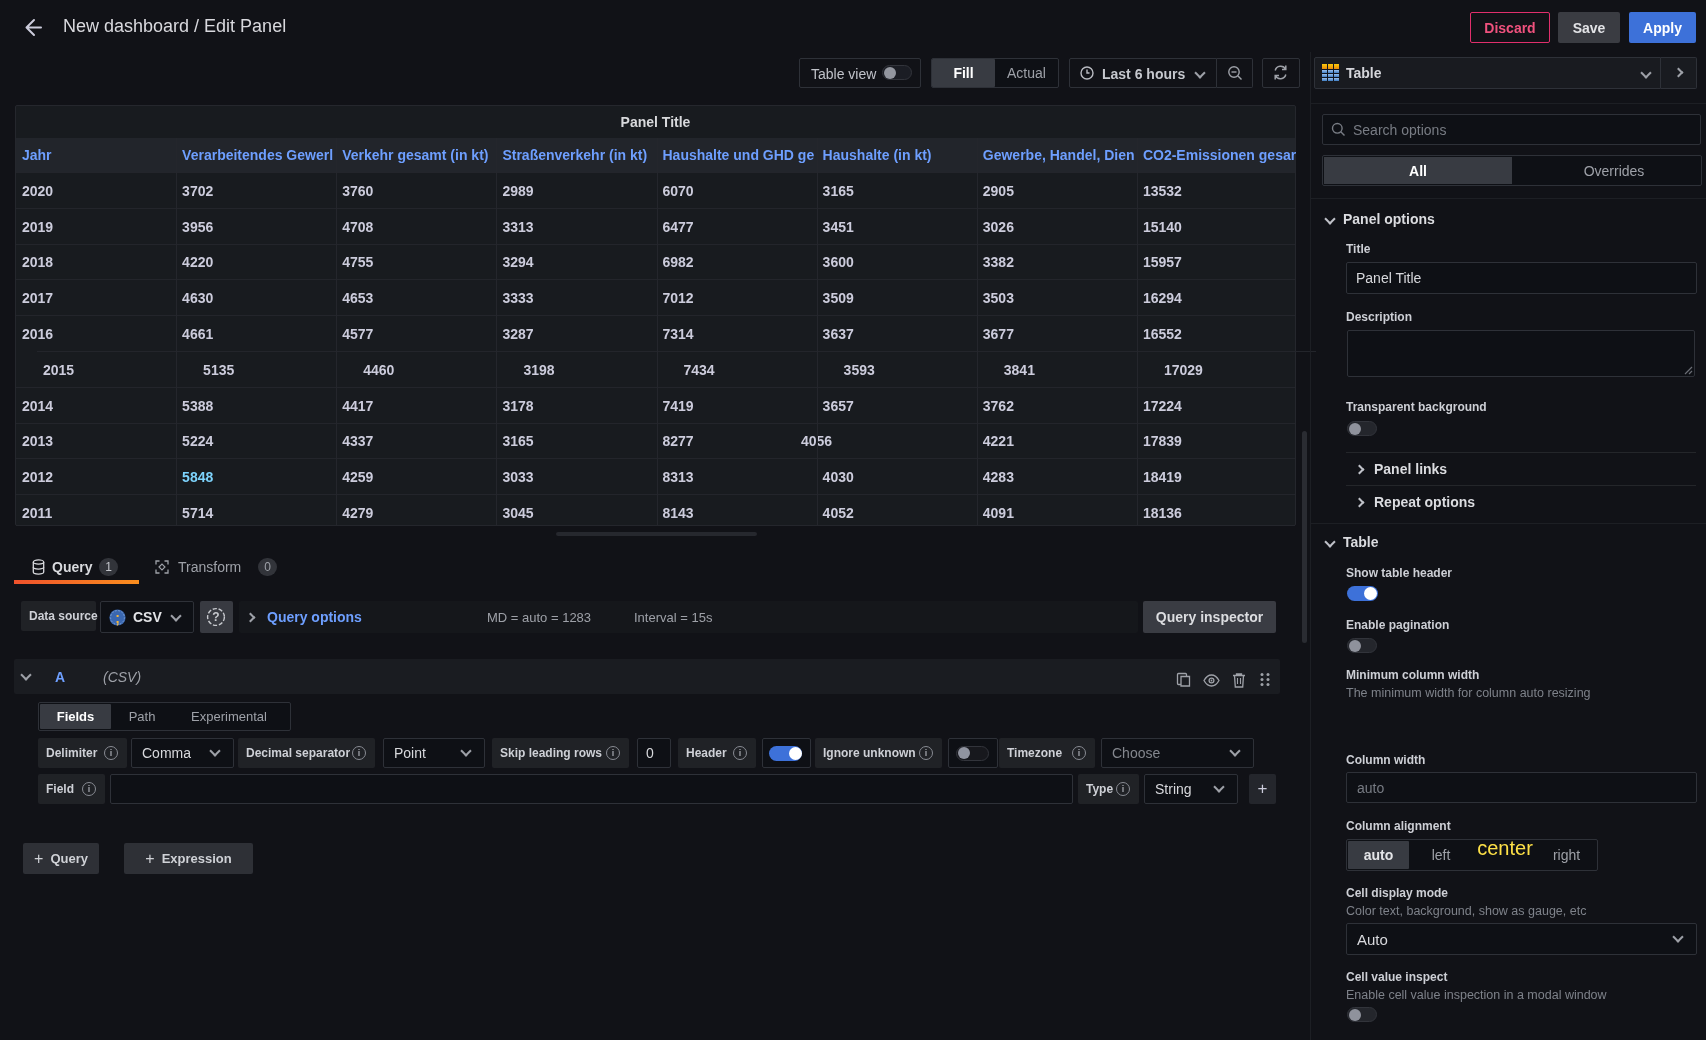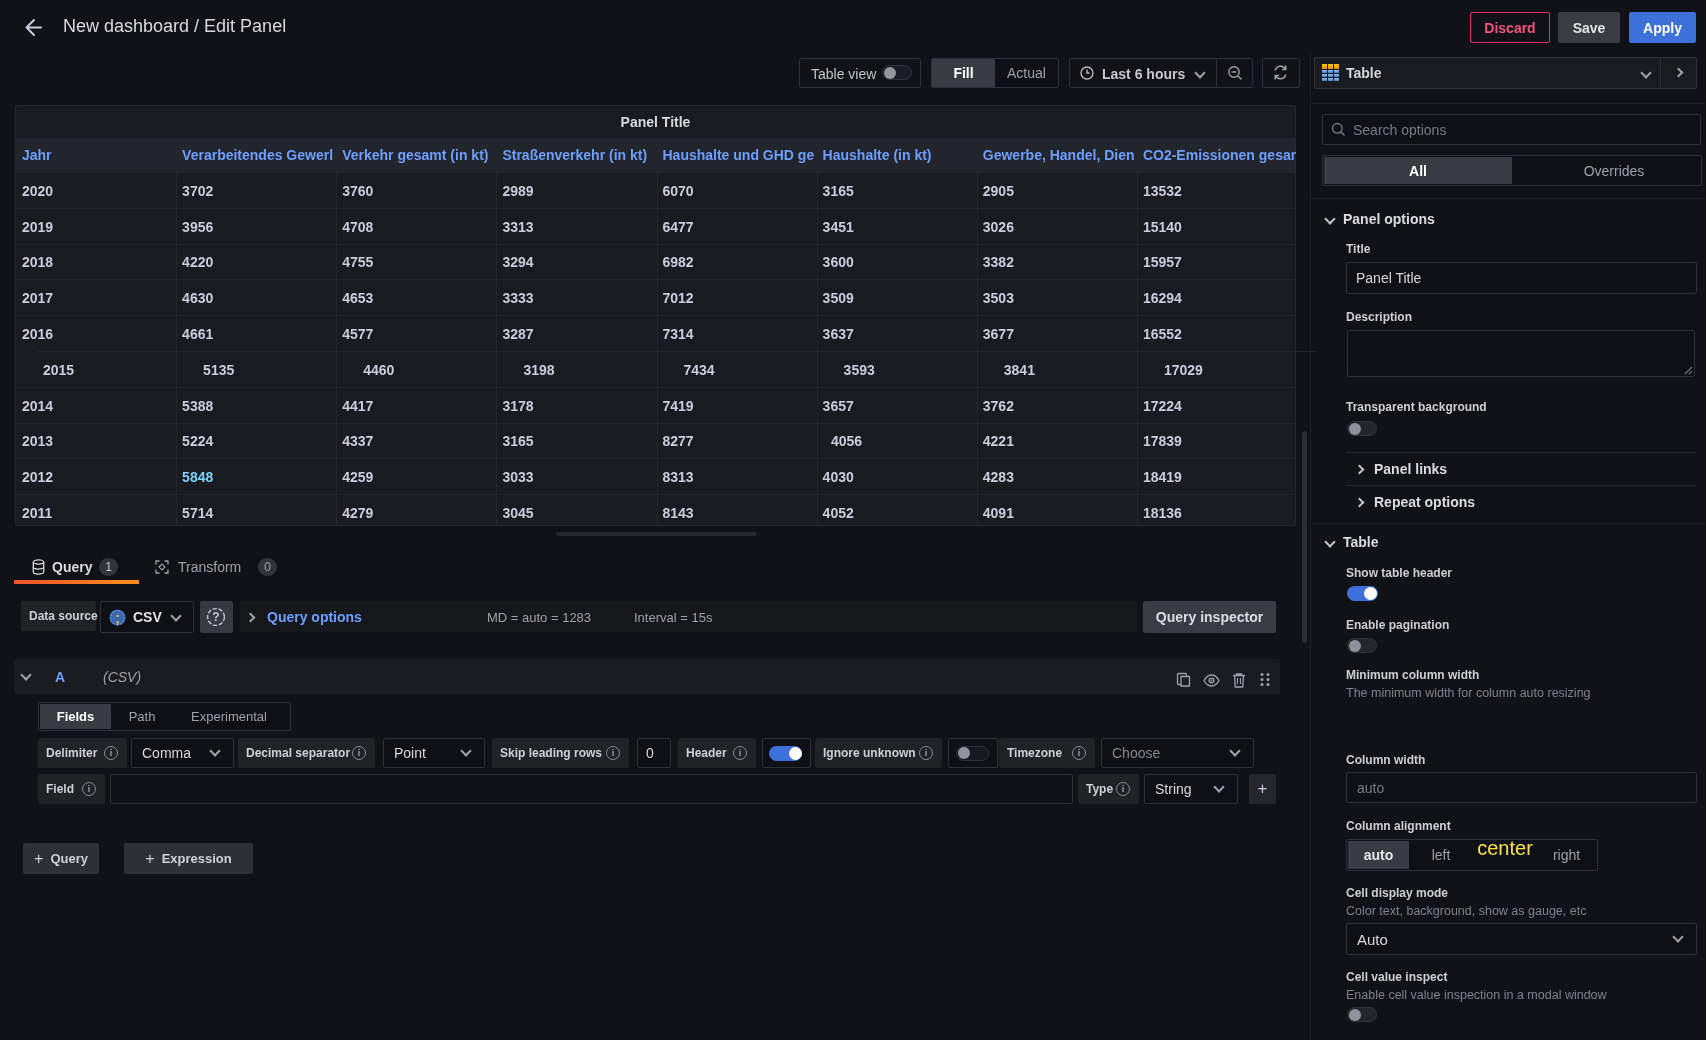--- a/index.html
+++ b/index.html
@@ -137,21 +137,21 @@
 <div class="abs" style="left:800.6px;top:0;width:160.1px;height:35.8px;display:flex;align-items:center;padding-left:6px;color:#ccccdc;font-size:14px;font-weight:bold;">3657</div>
 <div class="abs" style="left:960.8px;top:0;width:160.1px;height:35.8px;display:flex;align-items:center;padding-left:6px;color:#ccccdc;font-size:14px;font-weight:bold;">3762</div>
 <div class="abs" style="left:1120.9px;top:0;width:160.1px;height:35.8px;display:flex;align-items:center;padding-left:6px;color:#ccccdc;font-size:14px;font-weight:bold;">17224</div>
 </div>
 <div class="abs" style="left:16px;top:422.6px;width:1279px;height:35.8px;border-top:1px solid #23252b;overflow:hidden;">
 <div class="abs" style="left:0.0px;top:0;width:160.1px;height:35.8px;display:flex;align-items:center;padding-left:6px;color:#ccccdc;font-size:14px;font-weight:bold;">2013</div>
 <div class="abs" style="left:160.1px;top:0;width:160.1px;height:35.8px;display:flex;align-items:center;padding-left:6px;color:#ccccdc;font-size:14px;font-weight:bold;">5224</div>
 <div class="abs" style="left:320.2px;top:0;width:160.1px;height:35.8px;display:flex;align-items:center;padding-left:6px;color:#ccccdc;font-size:14px;font-weight:bold;">4337</div>
 <div class="abs" style="left:480.4px;top:0;width:160.1px;height:35.8px;display:flex;align-items:center;padding-left:6px;color:#ccccdc;font-size:14px;font-weight:bold;">3165</div>
 <div class="abs" style="left:640.5px;top:0;width:160.1px;height:35.8px;display:flex;align-items:center;padding-left:6px;color:#ccccdc;font-size:14px;font-weight:bold;">8277</div>
-<div class="abs" style="left:809px;top:0;width:160.1px;height:35.8px;display:flex;align-items:center;padding-left:6px;color:#ccccdc;font-size:14px;font-weight:bold;">4056</div>
+<div class="abs" style="left:779px;top:0;width:160.1px;height:35.8px;display:flex;align-items:center;padding-left:6px;color:#ccccdc;font-size:14px;font-weight:bold;">4056</div>
 <div class="abs" style="left:960.8px;top:0;width:160.1px;height:35.8px;display:flex;align-items:center;padding-left:6px;color:#ccccdc;font-size:14px;font-weight:bold;">4221</div>
 <div class="abs" style="left:1120.9px;top:0;width:160.1px;height:35.8px;display:flex;align-items:center;padding-left:6px;color:#ccccdc;font-size:14px;font-weight:bold;">17839</div>
 </div>
 <div class="abs" style="left:16px;top:458.4px;width:1279px;height:35.8px;border-top:1px solid #23252b;overflow:hidden;">
 <div class="abs" style="left:0.0px;top:0;width:160.1px;height:35.8px;display:flex;align-items:center;padding-left:6px;color:#ccccdc;font-size:14px;font-weight:bold;">2012</div>
 <div class="abs" style="left:160.1px;top:0;width:160.1px;height:35.8px;display:flex;align-items:center;padding-left:6px;color:#7dd3fc;font-size:14px;font-weight:bold;">5848</div>
 <div class="abs" style="left:320.2px;top:0;width:160.1px;height:35.8px;display:flex;align-items:center;padding-left:6px;color:#ccccdc;font-size:14px;font-weight:bold;">4259</div>
 <div class="abs" style="left:480.4px;top:0;width:160.1px;height:35.8px;display:flex;align-items:center;padding-left:6px;color:#ccccdc;font-size:14px;font-weight:bold;">3033</div>
 <div class="abs" style="left:640.5px;top:0;width:160.1px;height:35.8px;display:flex;align-items:center;padding-left:6px;color:#ccccdc;font-size:14px;font-weight:bold;">8313</div>
 <div class="abs" style="left:800.6px;top:0;width:160.1px;height:35.8px;display:flex;align-items:center;padding-left:6px;color:#ccccdc;font-size:14px;font-weight:bold;">4030</div>

